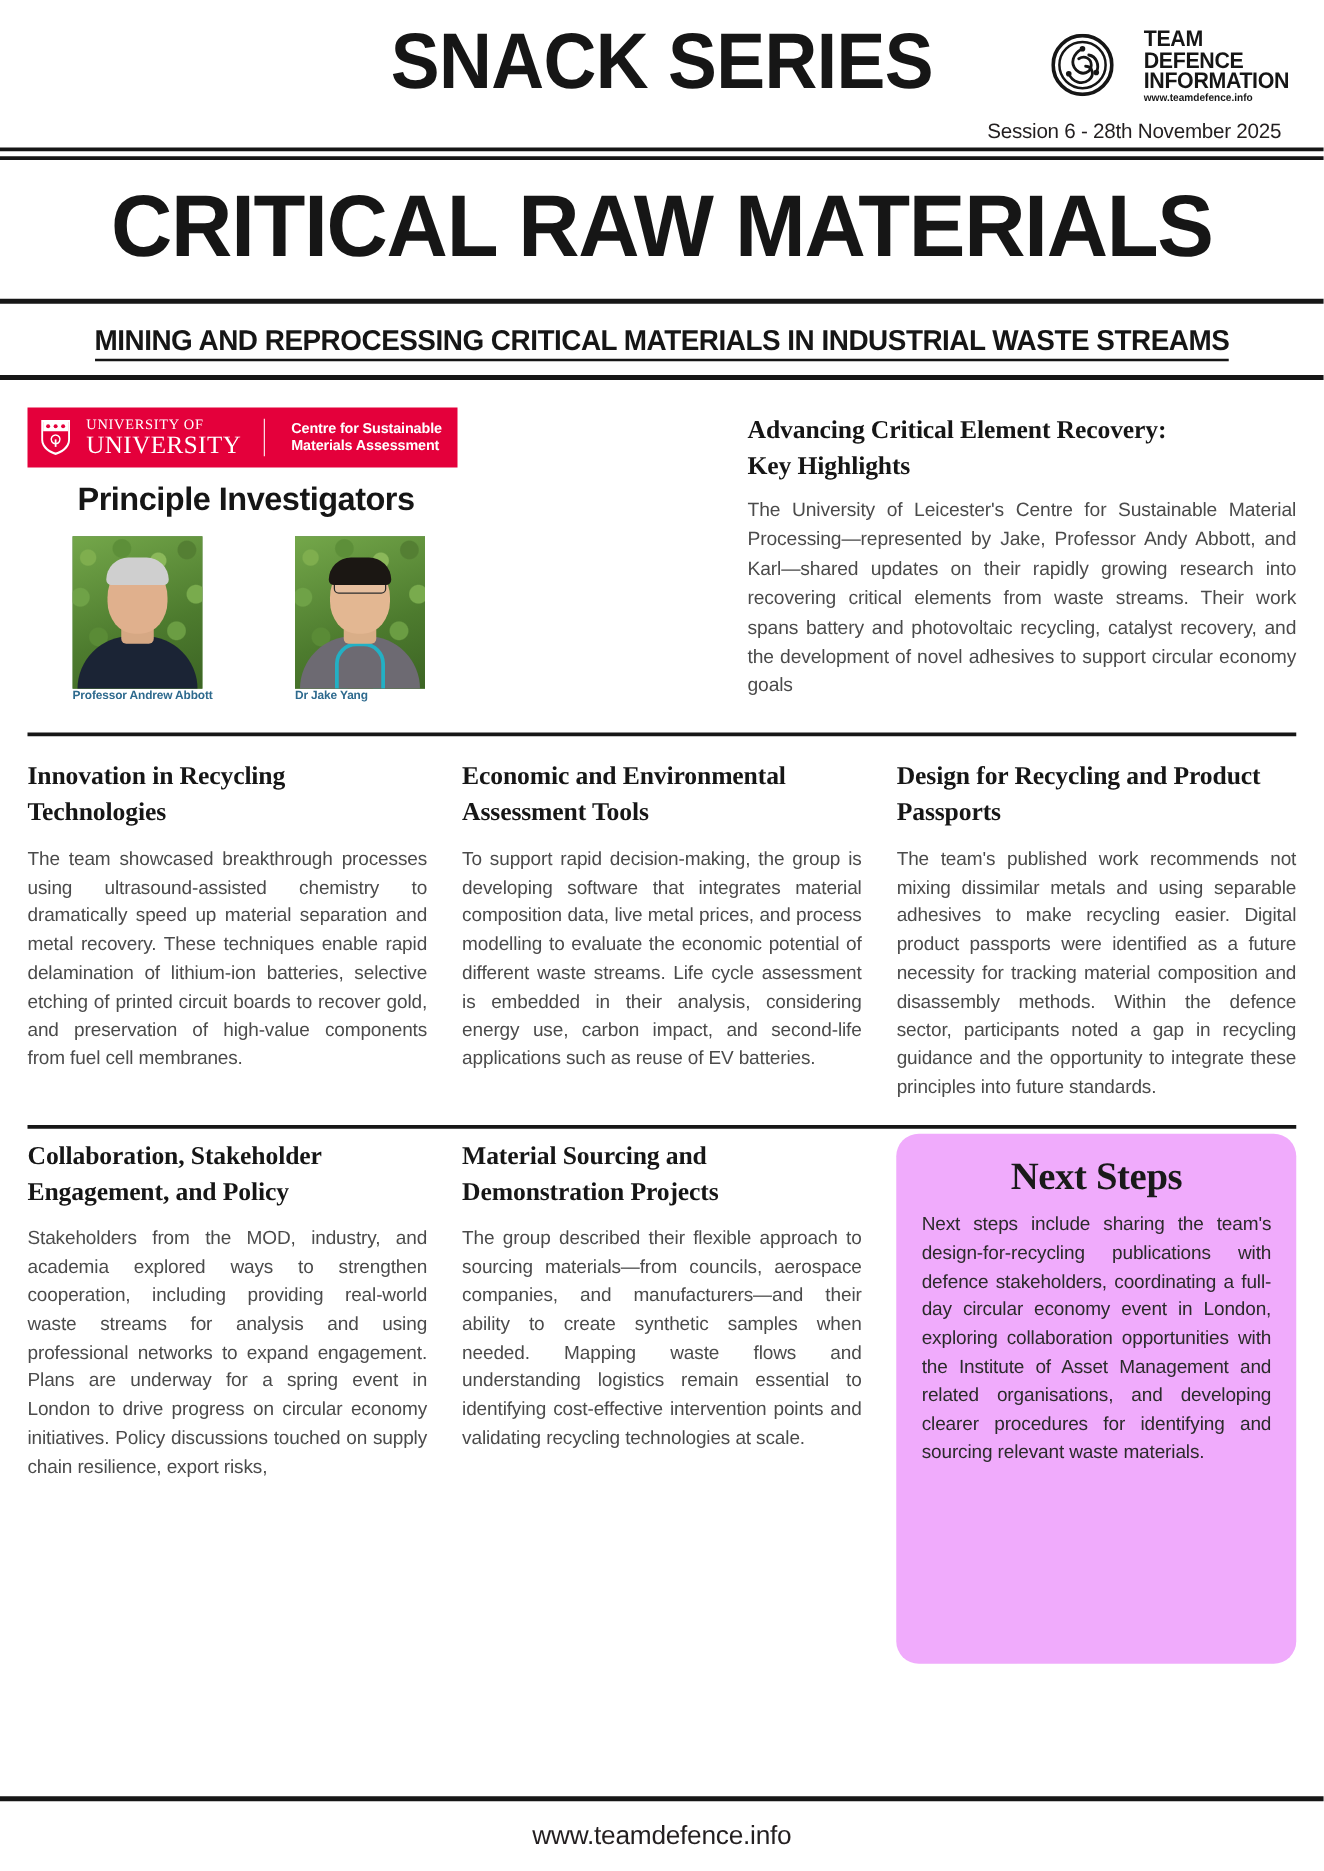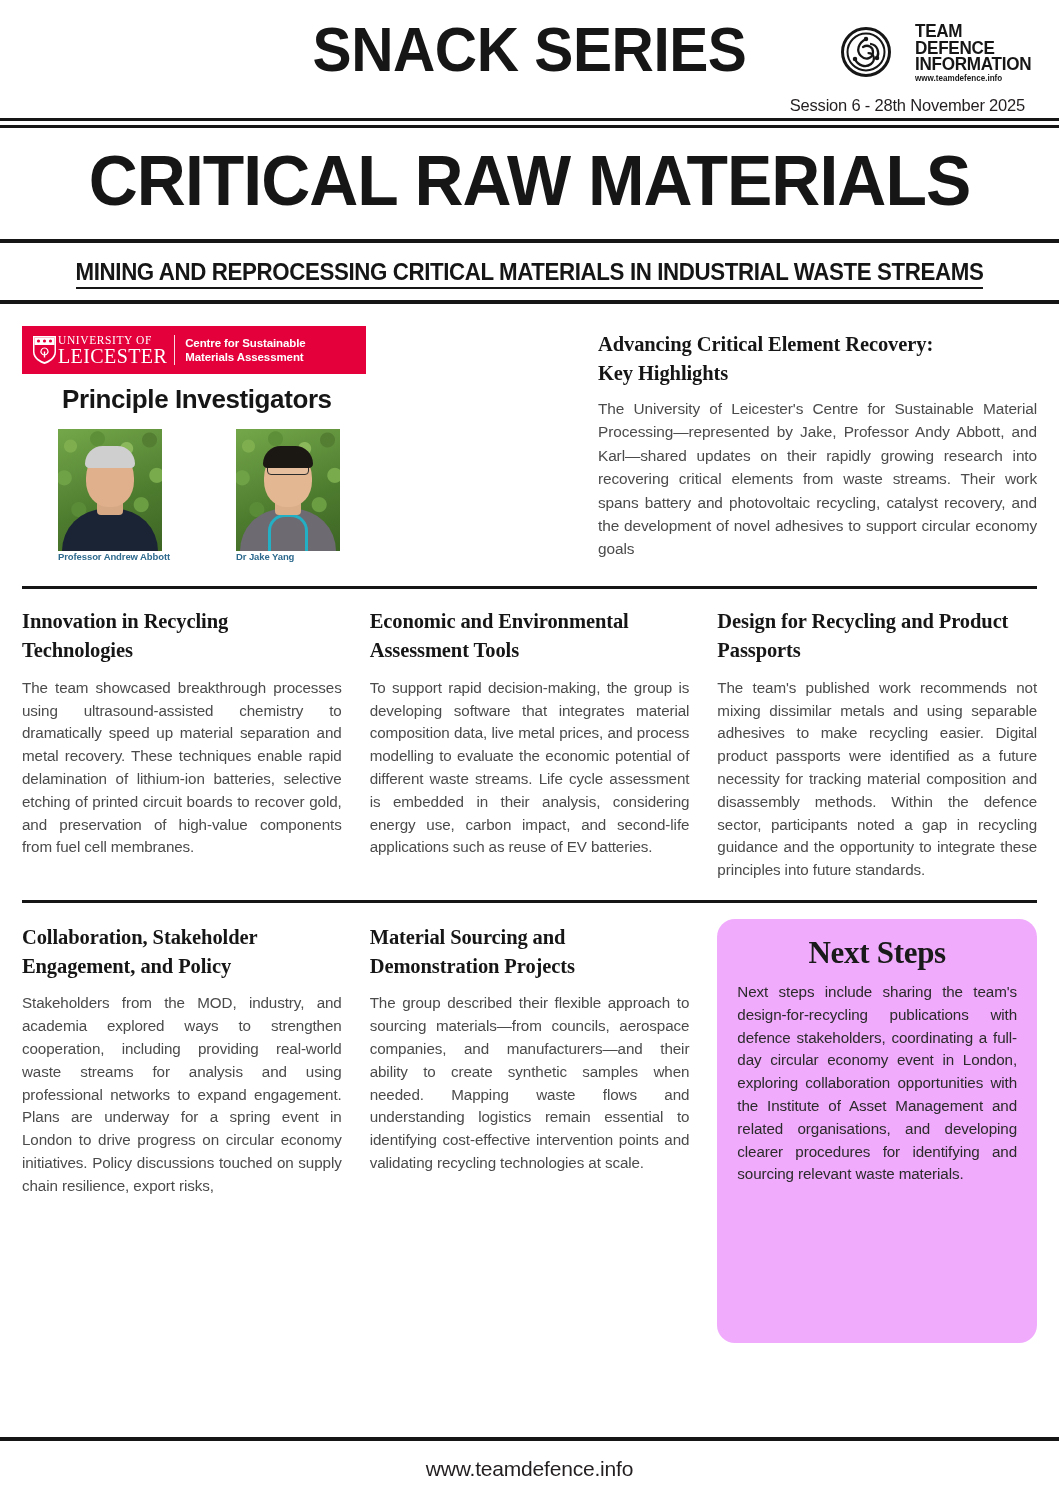--- a/index.html
+++ b/index.html
@@ -147,21 +147,21 @@
   .intro-right { flex: 1; padding-top: 4px;}
 
   .uol-banner {
     width: 344px;
     height: 48px;
     background: #e4003b;
     display: flex;
     align-items: center;
     padding: 0 10px;
     box-sizing: border-box;
-    gap: 1px;
+    gap: 12px;
   }
   .uol-shield { width: 25px; height: 30px; flex: none; }
   .uol-name { line-height: 1.0; }
   .uol-name .u1 {
     display: block;
     color: #ffffff;
     font-family: "Liberation Serif", serif;
     font-size: 11.5px;
     letter-spacing: 0.6px;
   }
@@ -452,21 +452,21 @@
           <g fill="#e4003b">
             <circle cx="13" cy="12" r="3.2"></circle>
               <circle cx="25" cy="12" r="3.2"></circle>
               <circle cx="37" cy="12" r="3.2"></circle>
           </g>
           <path d="M25 26 a7 7 0 1 1 -0.1 0" fill="none" stroke="#ffffff" stroke-width="2.4"></path>
           <rect x="23.6" y="33" width="2.8" height="12" fill="#ffffff"></rect>
         </svg>
         <div class="uol-name">
           <span class="u1">UNIVERSITY OF</span>
-          <span class="u2">LEICESTER</span>
+          <span class="u2">UNIVERSITY</span>
         </div>
         <div class="uol-div"></div>
         <div class="uol-centre">
           <div>Centre for Sustainable</div>
           <div>Materials Assessment</div>
         </div>
       </div>
 
       <div class="pi-title">Principle Investigators</div>
 
@@ -522,21 +522,21 @@
       <div class="col-body">To support rapid decision-making, the group is developing software that integrates material composition data, live metal prices, and process modelling to evaluate the economic potential of different waste streams. Life cycle assessment is embedded in their analysis, considering energy use, carbon impact, and second-life applications such as reuse of EV batteries.</div>
     </div>
     <div class="col">
       <div class="col-head">Design for Recycling and Product Passports</div>
       <div class="col-body">The team's published work recommends not mixing dissimilar metals and using separable adhesives to make recycling easier. Digital product passports were identified as a future necessity for tracking material composition and disassembly methods. Within the defence sector, participants noted a gap in recycling guidance and the opportunity to integrate these principles into future standards.</div>
     </div>
   </div>
 
   <div class="rule-inset" style="margin-top:18px;"></div>
 
-  <div class="cols" style="margin-top:20px;">
+  <div class="cols" style="margin-top:8px;">
     <div class="col">
       <div class="col-head">Collaboration, Stakeholder Engagement, and Policy</div>
       <div class="col-body">Stakeholders from the MOD, industry, and academia explored ways to strengthen cooperation, including providing real-world waste streams for analysis and using professional networks to expand engagement. Plans are underway for a spring event in London to drive progress on circular economy initiatives. Policy discussions touched on supply chain resilience, export risks,</div>
     </div>
     <div class="col">
       <div class="col-head">Material Sourcing and Demonstration Projects</div>
       <div class="col-body">The group described their flexible approach to sourcing materials—from councils, aerospace companies, and manufacturers—and their ability to create synthetic samples when needed. Mapping waste flows and understanding logistics remain essential to identifying cost-effective intervention points and validating recycling technologies at scale.</div>
     </div>
     <div class="col">
       <div class="next-box">

